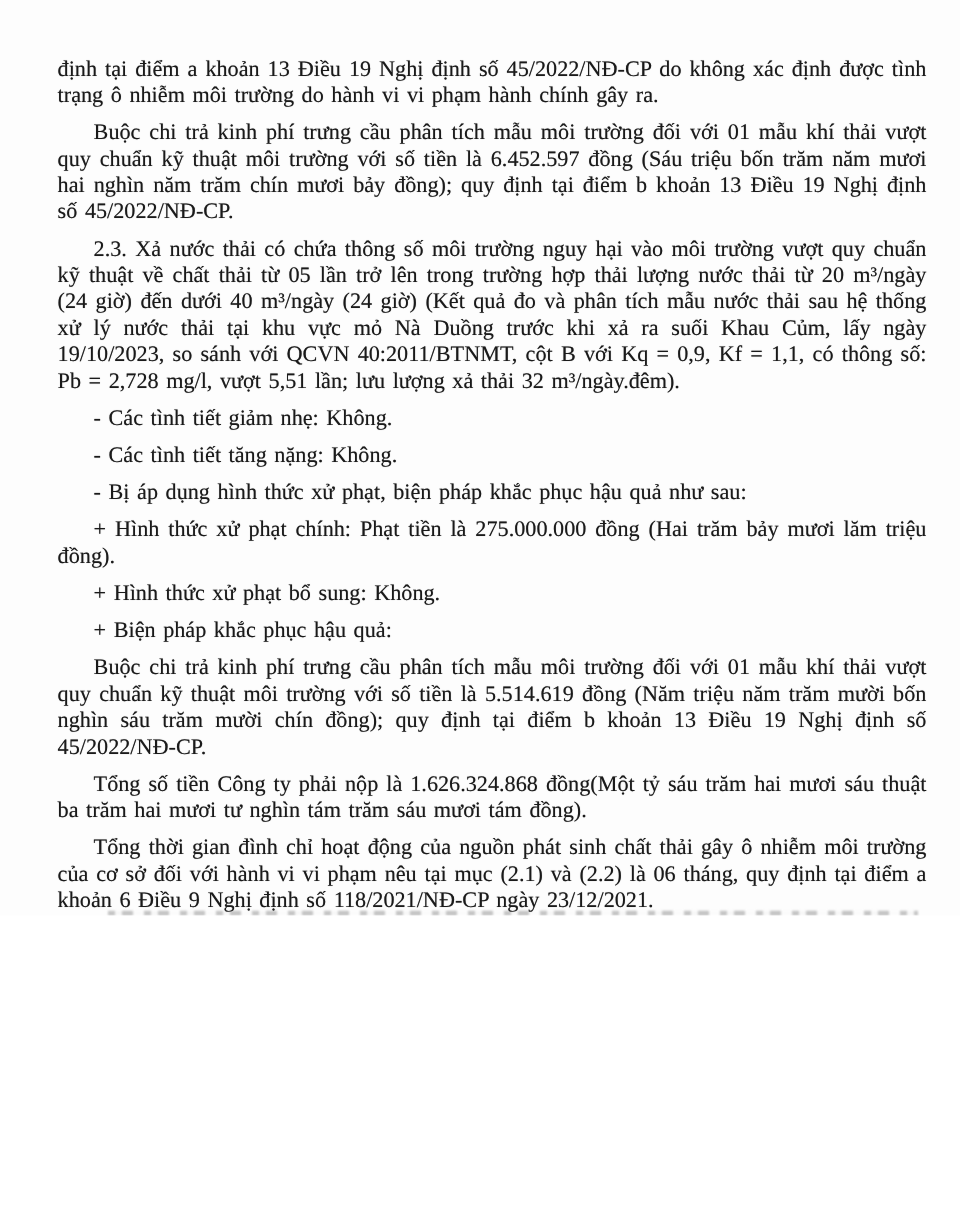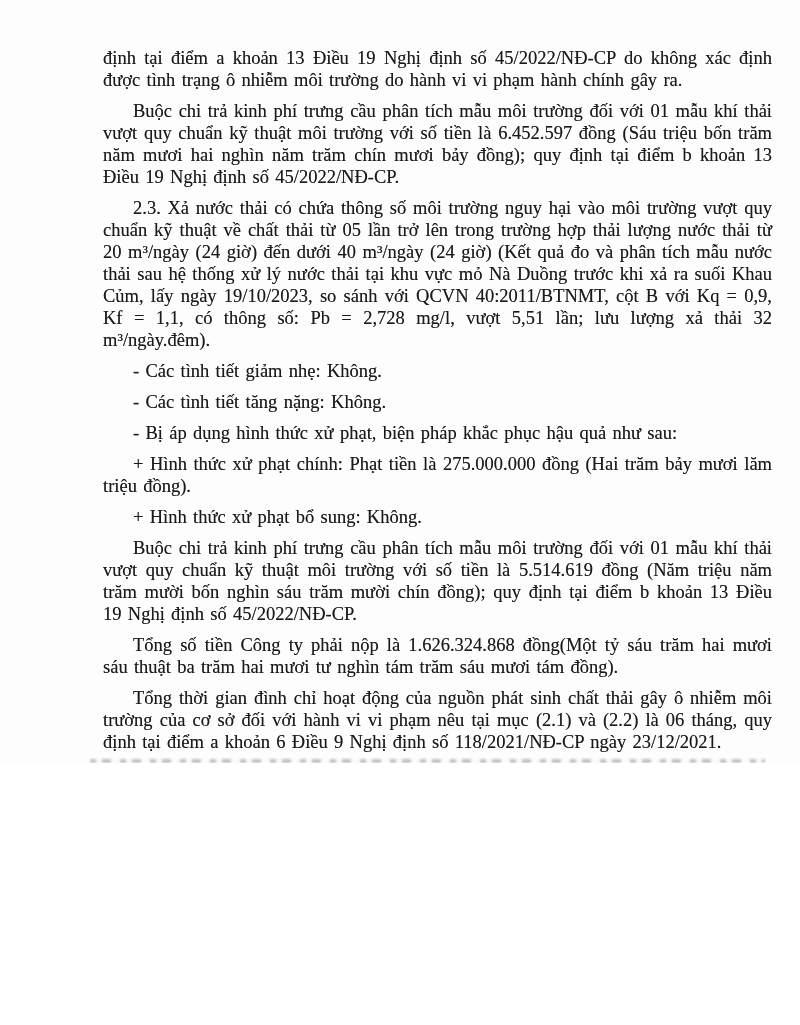--- a/index.html
+++ b/index.html
@@ -10,21 +10,21 @@
     width: 800px;
     height: 1025px;
     overflow: hidden;
     background: #ffffff;
   }
   .page {
     position: relative;
     box-sizing: border-box;
     width: 800px;
     height: 763px;
-    padding: 47px 28px 0 103px;
+    padding: 47px 28px 0 48px;
     background: #fdfdfd;
     font-family: "Liberation Serif", "DejaVu Serif", serif;
     font-size: 18.5px;
     line-height: 22px;
     color: #1a1a1a;
     overflow: hidden;
   }
   .para {
     margin: 0 0 9px 0;
     text-align: justify;
@@ -58,18 +58,19 @@
 
 <div class="page">
   <p class="para no-indent">định tại điểm a khoản 13 Điều 19 Nghị định số 45/2022/NĐ-CP do không xác định được tình trạng ô nhiễm môi trường do hành vi vi phạm hành chính gây ra.</p>
   <p class="para">Buộc chi trả kinh phí trưng cầu phân tích mẫu môi trường đối với 01 mẫu khí thải vượt quy chuẩn kỹ thuật môi trường với số tiền là 6.452.597 đồng (Sáu triệu bốn trăm năm mươi hai nghìn năm trăm chín mươi bảy đồng); quy định tại điểm b khoản 13 Điều 19 Nghị định số 45/2022/NĐ-CP.</p>
   <p class="para">2.3. Xả nước thải có chứa thông số môi trường nguy hại vào môi trường vượt quy chuẩn kỹ thuật về chất thải từ 05 lần trở lên trong trường hợp thải lượng nước thải từ 20 m³/ngày (24 giờ) đến dưới 40 m³/ngày (24 giờ) (Kết quả đo và phân tích mẫu nước thải sau hệ thống xử lý nước thải tại khu vực mỏ Nà Duồng trước khi xả ra suối Khau Củm, lấy ngày 19/10/2023, so sánh với QCVN 40:2011/BTNMT, cột B với Kq = 0,9, Kf = 1,1, có thông số: Pb = 2,728 mg/l, vượt 5,51 lần; lưu lượng xả thải 32 m³/ngày.đêm).</p>
   <p class="para">- Các tình tiết giảm nhẹ: Không.</p>
   <p class="para">- Các tình tiết tăng nặng: Không.</p>
   <p class="para">- Bị áp dụng hình thức xử phạt, biện pháp khắc phục hậu quả như sau:</p>
   <p class="para">+ Hình thức xử phạt chính: Phạt tiền là 275.000.000 đồng (Hai trăm bảy mươi lăm triệu đồng).</p>
   <p class="para">+ Hình thức xử phạt bổ sung: Không.</p>
+  <p class="para">+ Biện pháp khắc phục hậu quả:</p>
   <p class="para">Buộc chi trả kinh phí trưng cầu phân tích mẫu môi trường đối với 01 mẫu khí thải vượt quy chuẩn kỹ thuật môi trường với số tiền là 5.514.619 đồng (Năm triệu năm trăm mười bốn nghìn sáu trăm mười chín đồng); quy định tại điểm b khoản 13 Điều 19 Nghị định số 45/2022/NĐ-CP.</p>
   <p class="para">Tổng số tiền Công ty phải nộp là 1.626.324.868 đồng(Một tỷ sáu trăm hai mươi sáu thuật ba trăm hai mươi tư nghìn tám trăm sáu mươi tám đồng).</p>
   <p class="para">Tổng thời gian đình chỉ hoạt động của nguồn phát sinh chất thải gây ô nhiễm môi trường của cơ sở đối với hành vi vi phạm nêu tại mục (2.1) và (2.2) là 06 tháng, quy định tại điểm a khoản 6 Điều 9 Nghị định số 118/2021/NĐ-CP ngày 23/12/2021.</p>
   <p class="para"><span class="lead">Điều 2.</span><span>Quyết định này có hiệu lực thi hành kể từ ngày ký.</span></p>
   <div class="clipped-line"></div>
 </div>
 
 </body></html>

